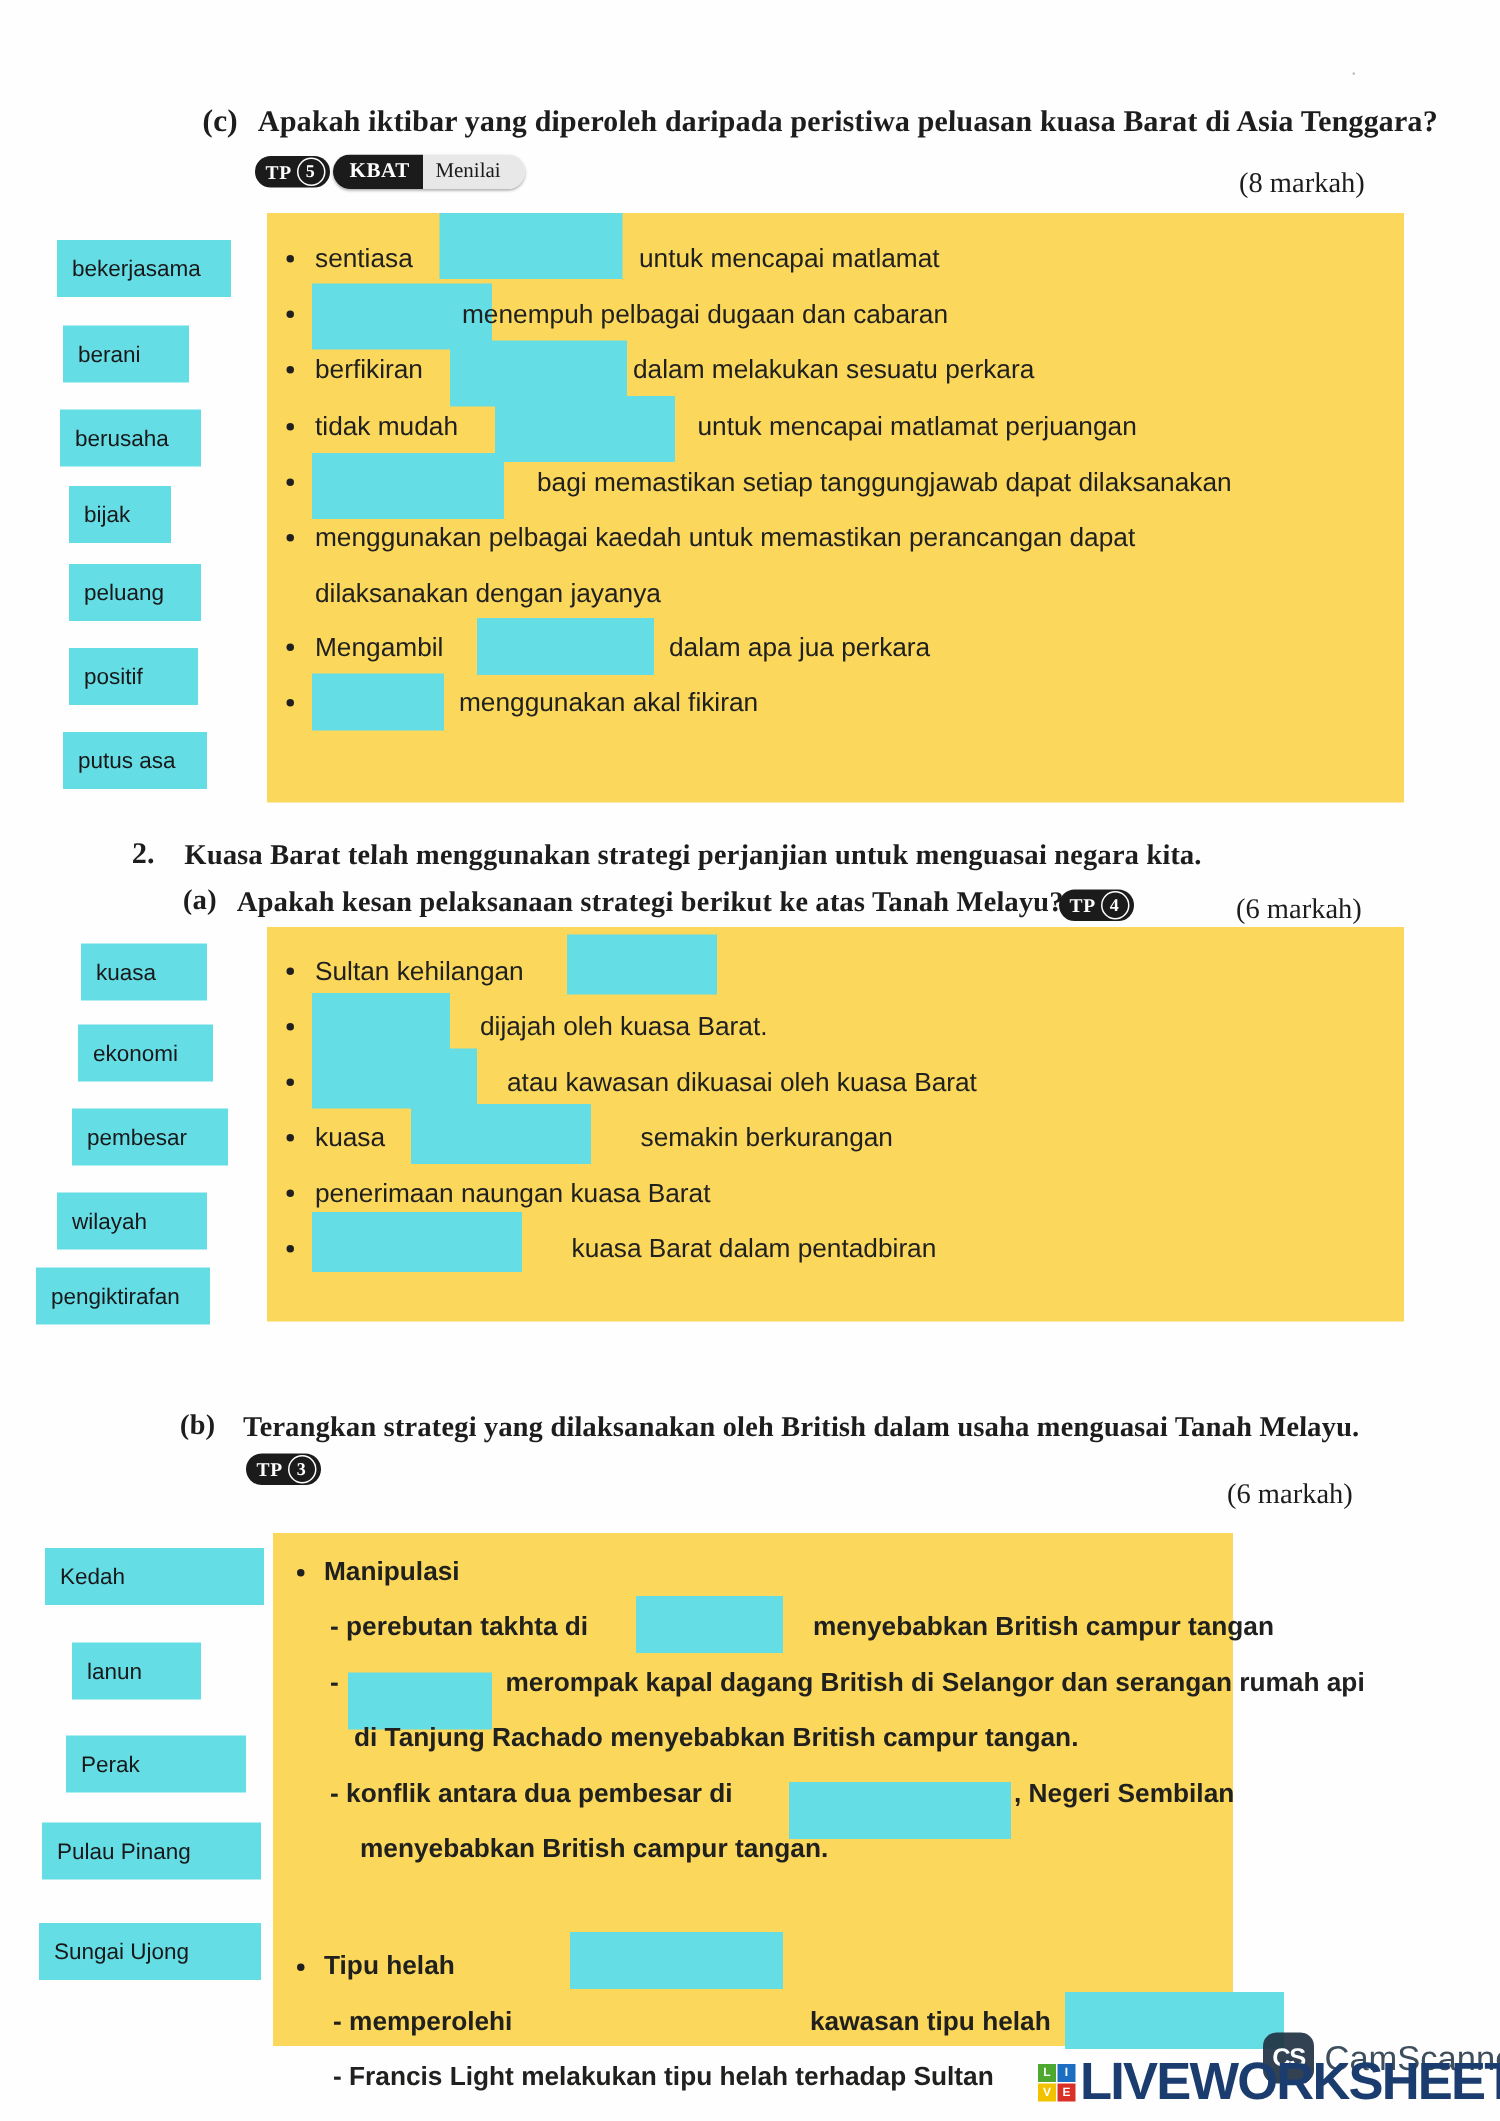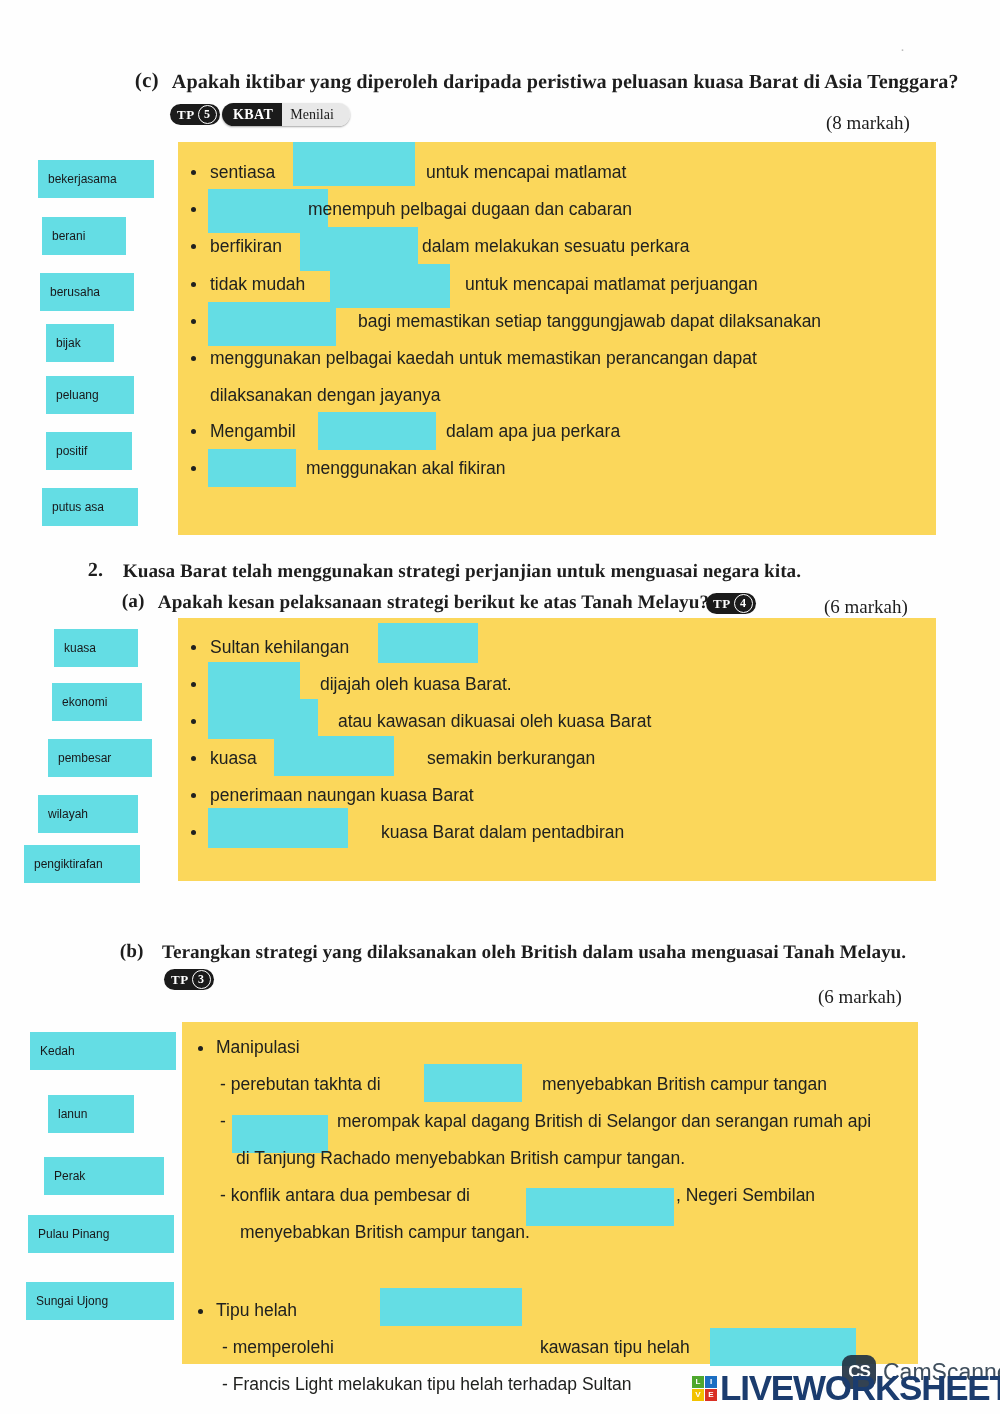--- a/index.html
+++ b/index.html
@@ -120,21 +120,21 @@
     position: absolute;
     background: #64DDE4;
   }
 
   
   .chip {
     position: absolute;
     background: #64DDE4;
     color: #18181a;
     font-family: "Liberation Sans", sans-serif;
-    font-size: 12px;
+    font-size: 15px;
     display: flex;
     align-items: center;
     padding-left: 10px;
     box-sizing: border-box;
     white-space: nowrap;
   }
 
   
   .lw-logo {
     position: absolute;
@@ -347,21 +347,21 @@
   <div class="chip" style="left:44px; top:1157px; width:120px; height:38px;">
     <span>Perak</span>
   </div>
   <div class="chip" style="left:28px; top:1215px; width:146px; height:38px;">
     <span>Pulau Pinang</span>
   </div>
   <div class="chip" style="left:26px; top:1282px; width:148px; height:38px;">
     <span>Sungai Ujong</span>
   </div>
 
-  <div class="answer-panel" style="left:182px; top:1022px; width:736px; height:342px;">
+  <div class="answer-panel" style="left:182px; top:1022px; width:640px; height:342px;font-weight:bold;">
 
     <div class="blank" style="left:242px; top:42px;  width:98px;  height:38px;"></div>
     <div class="blank" style="left:50px;  top:93px;  width:96px;  height:38px;"></div>
     <div class="blank" style="left:344px; top:166px; width:148px; height:38px;"></div>
     <div class="blank" style="left:198px; top:266px; width:142px; height:38px;"></div>
     <div class="blank" style="left:528px; top:306px; width:146px; height:38px;"></div>
 
     <div class="bullet" style="left:16px; top:24px;"></div>
     <div class="bullet" style="left:16px; top:287px;"></div>
 

